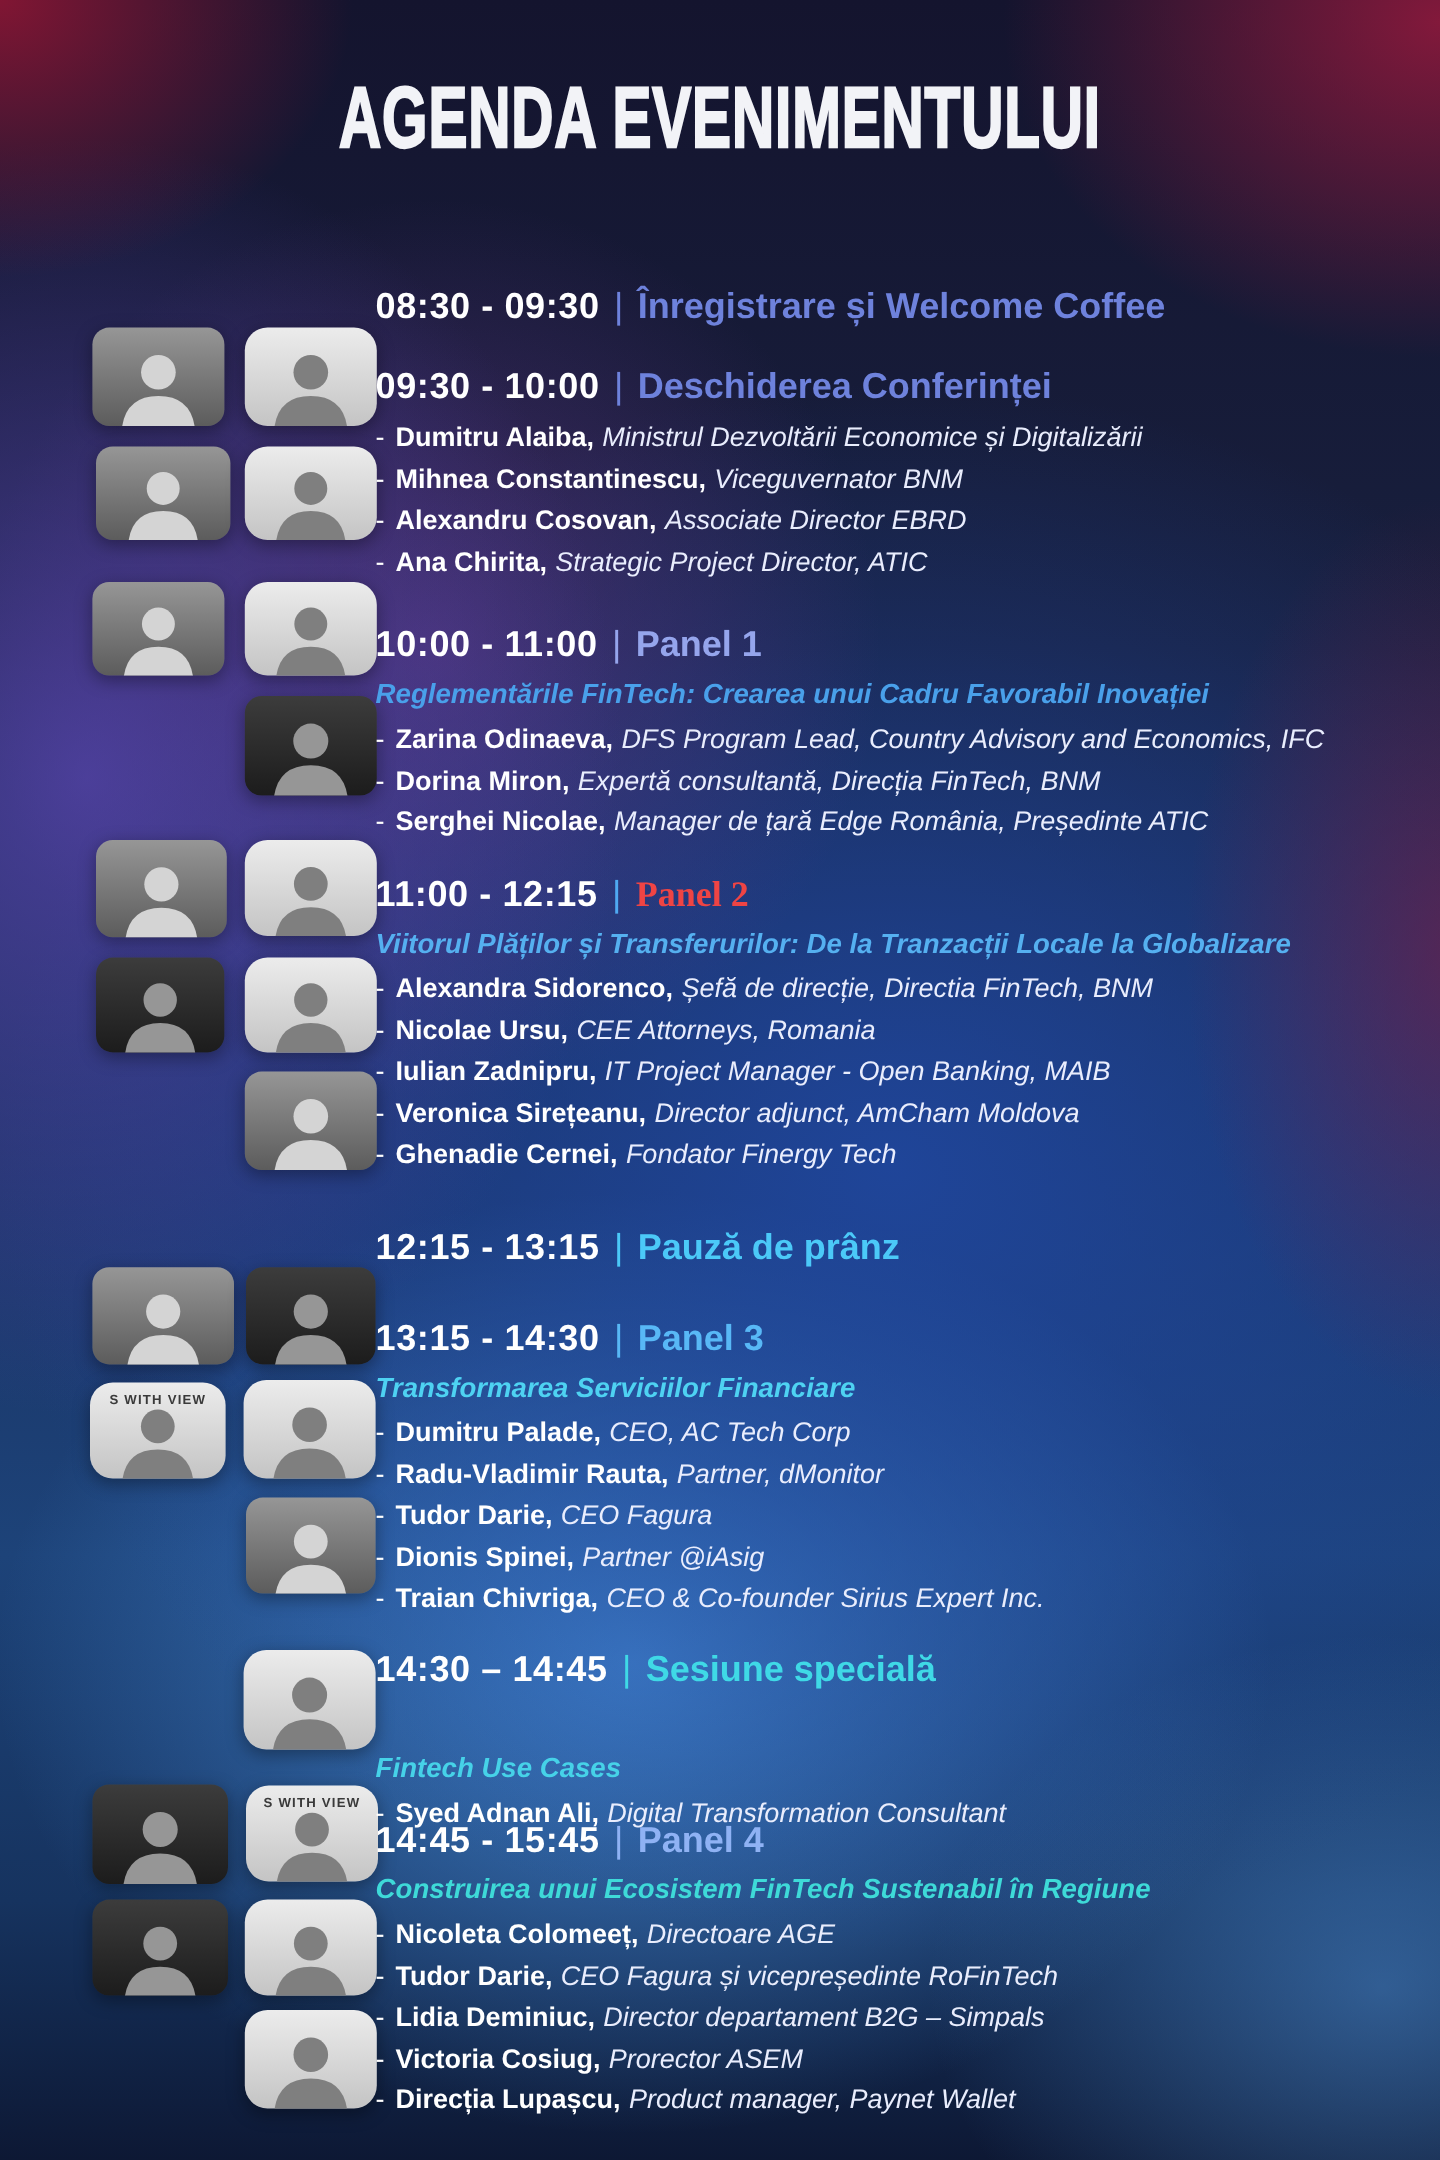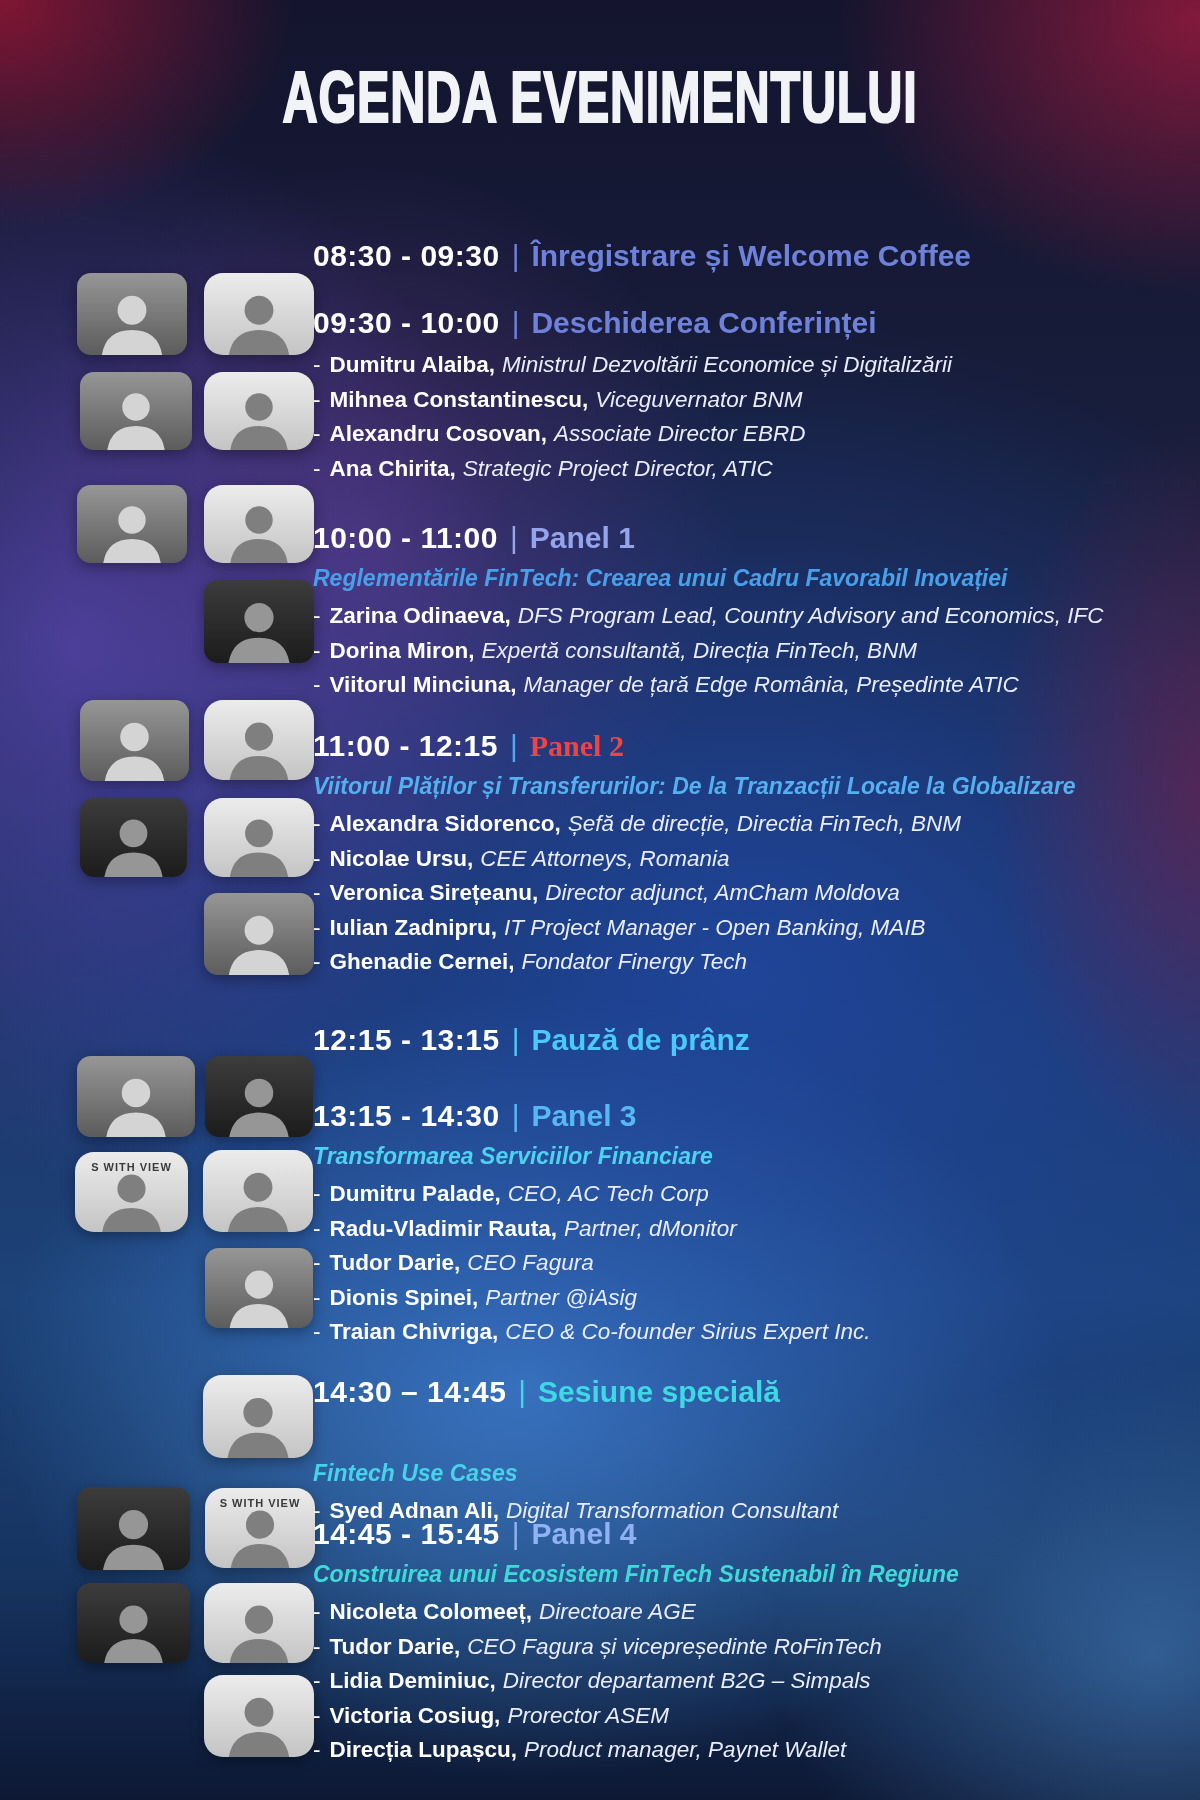--- a/index.html
+++ b/index.html
@@ -213,29 +213,29 @@
       <div class="speaker"><span class="dash">-</span><span class="name">Dumitru Alaiba,</span><span class="role">Ministrul Dezvoltării Economice și Digitalizării</span></div>
       <div class="speaker"><span class="dash">-</span><span class="name">Mihnea Constantinescu,</span><span class="role">Viceguvernator BNM</span></div>
       <div class="speaker"><span class="dash">-</span><span class="name">Alexandru Cosovan,</span><span class="role">Associate Director EBRD</span></div>
       <div class="speaker"><span class="dash">-</span><span class="name">Ana Chirita,</span><span class="role">Strategic Project Director, ATIC</span></div>
     </div>
     <div class="section" style="top: 520px;">
       <div class="head"><span class="time">10:00 - 11:00</span><span class="sep" style="color: rgb(149, 165, 236);">|</span><span class="stitle" style="color: rgb(149, 165, 236);">Panel 1</span></div>
       <div class="subtitle" style="color: rgb(73, 160, 234);">Reglementările FinTech: Crearea unui Cadru Favorabil Inovației</div>
       <div class="speaker"><span class="dash">-</span><span class="name">Zarina Odinaeva,</span><span class="role">DFS Program Lead, Country Advisory and Economics, IFC</span></div>
       <div class="speaker"><span class="dash">-</span><span class="name">Dorina Miron,</span><span class="role">Expertă consultantă, Direcția FinTech, BNM</span></div>
-      <div class="speaker"><span class="dash">-</span><span class="name">Viitorul Minciuna,</span><span class="role">Manager de țară Edge România, Președinte ATIC</span></div>
+      <div class="speaker"><span class="dash">-</span><span class="name">Serghei Nicolae,</span><span class="role">Manager de țară Edge România, Președinte ATIC</span></div>
     </div>
     <div class="section" style="top: 728px;">
       <div class="head"><span class="time">11:00 - 12:15</span><span class="sep" style="color: rgb(79, 169, 242);">|</span><span class="stitle" style="color: #ef4444; font-family: Liberation Serif, serif;">Panel 2</span></div>
       <div class="subtitle" style="color: rgb(85, 176, 240);">Viitorul Plăților și Transferurilor: De la Tranzacții Locale la Globalizare</div>
       <div class="speaker"><span class="dash">-</span><span class="name">Alexandra Sidorenco,</span><span class="role">Șefă de direcție, Directia FinTech, BNM</span></div>
       <div class="speaker"><span class="dash">-</span><span class="name">Nicolae Ursu,</span><span class="role">CEE Attorneys, Romania</span></div>
+      <div class="speaker"><span class="dash">-</span><span class="name">Iulian Zadnipru,</span><span class="role">IT Project Manager - Open Banking, MAIB</span></div>
       <div class="speaker"><span class="dash">-</span><span class="name">Veronica Sirețeanu,</span><span class="role">Director adjunct, AmCham Moldova</span></div>
-      <div class="speaker"><span class="dash">-</span><span class="name">Iulian Zadnipru,</span><span class="role">IT Project Manager - Open Banking, MAIB</span></div>
       <div class="speaker"><span class="dash">-</span><span class="name">Ghenadie Cernei,</span><span class="role">Fondator Finergy Tech</span></div>
     </div>
     <div class="section" style="top: 1022px;">
       <div class="head"><span class="time">12:15 - 13:15</span><span class="sep" style="color: rgb(75, 201, 248);">|</span><span class="stitle" style="color: rgb(75, 201, 248);">Pauză de prânz</span></div>
     </div>
     <div class="section" style="top: 1098px;">
       <div class="head"><span class="time">13:15 - 14:30</span><span class="sep" style="color: rgb(88, 184, 246);">|</span><span class="stitle" style="color: rgb(88, 184, 246);">Panel 3</span></div>
       <div class="subtitle" style="color: rgb(78, 210, 242);">Transformarea Serviciilor Financiare</div>
       <div class="speaker"><span class="dash">-</span><span class="name">Dumitru Palade,</span><span class="role">CEO, AC Tech Corp</span></div>
       <div class="speaker"><span class="dash">-</span><span class="name">Radu-Vladimir Rauta,</span><span class="role">Partner, dMonitor</span></div>

